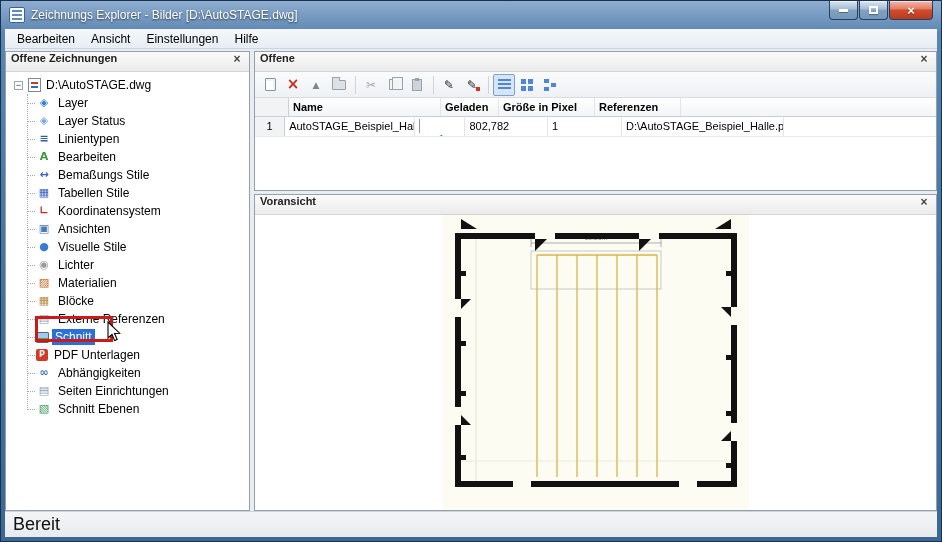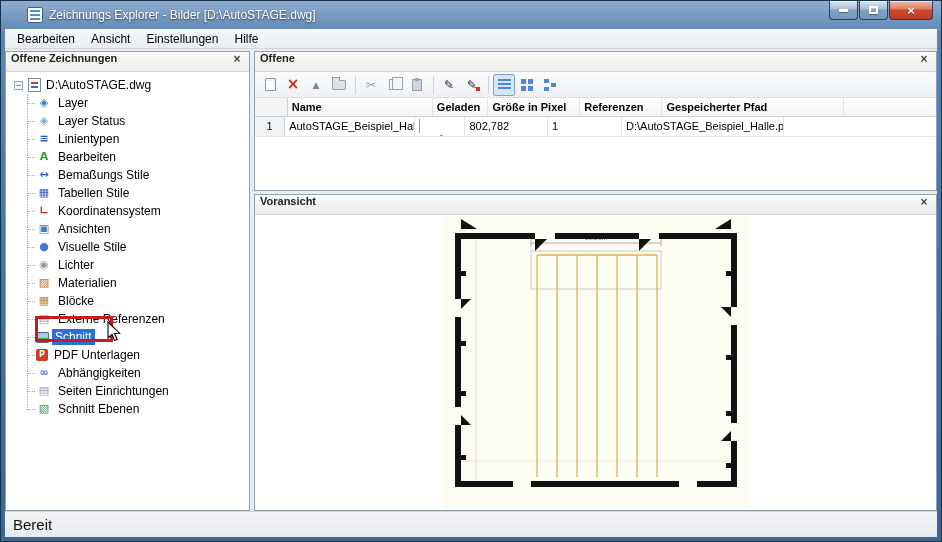--- a/index.html
+++ b/index.html
@@ -4,21 +4,21 @@
 <style>
   * { box-sizing: border-box; margin: 0; padding: 0; }
   body { font-family: "Liberation Sans", sans-serif; background: #555; }
   .window {
     position: relative; width: 942px; height: 542px;
     border: 1px solid #16324e; overflow: hidden;
     background: linear-gradient(180deg, #8fadd0 0%, #5b85b2 6%, #47739f 50%, #3d6793 100%);
     font-family: "Liberation Sans", sans-serif;
   }
   
-  .titlebar { position: absolute; left: 0; top: 0; right: 0; height: 28px; display: flex; align-items: center; padding: 0 26px; }
+  .titlebar { position: absolute; left: 0; top: 0; right: 0; height: 28px; display: flex; align-items: center; padding: 0 8px; }
   .app-icon { width: 16px; height: 16px; background: #fff; border: 1px solid #3d628c; border-radius: 2px;
     background-image: repeating-linear-gradient(180deg, #5d8cc4 0 2px, transparent 2px 4px); background-size: 10px 12px; background-position: 2px 2px; background-repeat: no-repeat; }
   .title-text { color: #fff; font-size: 12px; margin-left: 6px; text-shadow: 0 1px 2px rgba(0,0,0,.65); white-space: nowrap; }
   .win-buttons { position: absolute; top: 0; right: 8px; display: flex; gap: 1px; }
   .win-btn { height: 19px; border: 1px solid #24415f; border-top: none; border-radius: 0 0 4px 4px;
     display: flex; align-items: center; justify-content: center; box-shadow: inset 0 1px 0 rgba(255,255,255,.55); }
   .btn-min, .btn-max { width: 29px; background: linear-gradient(180deg,#dbe6f1,#a6bcd3 45%,#82a1c0 50%,#7398ba); }
   .btn-close { width: 44px; background: linear-gradient(180deg,#f4b8aa,#e27f66 42%,#d14c2d 50%,#b83c20); color: #fff; font-weight: bold; font-size: 13px; line-height: 13px; text-shadow: 0 1px 1px rgba(0,0,0,.4); }
   .glyph-minbar { width: 9px; height: 3px; background: #fff; box-shadow: 0 1px 0 rgba(0,0,0,.35); }
   .glyph-maxbox { width: 9px; height: 8px; border: 2px solid #fff; box-shadow: 0 1px 1px rgba(0,0,0,.3); }
@@ -115,21 +115,21 @@
   .c-saved{ width: 190px; }
   .c-found{ flex: 1 1 auto; border-right: none; margin-top: 48px; }
   .chk { width: 13px; height: 13px; border: 1px solid #7f98b2; background: #fff; margin: 0 auto; }
   .chk span { display: block; text-align: center; font-size: 10px; line-height: 11px; color: #2f9a3a; font-family: "DejaVu Sans", sans-serif; }
   
   .preview-body { height: calc(100% - 18px); background: #fff; display: flex; justify-content: center; }
   svg text { font-family: "DejaVu Sans", sans-serif; }
   
   .statusbar { position: absolute; left: 4px; right: 4px; bottom: 4px; height: 26px;
     background: linear-gradient(#f4f5f7,#e8eaee); border-top: 1px solid #cdd2d8;
-    display: flex; align-items: center; padding-left: 8px; font-size: 15px; color: #111; }
+    display: flex; align-items: center; padding-left: 8px; font-size: 18px; color: #111; }
 </style>
 </head>
 <body>
 
 <div class="window" data-name="app-window">
 
   <div class="titlebar" data-name="title-bar">
     <span class="app-icon" data-name="app-icon"></span>
     <span class="title-text" data-name="window-title">Zeichnungs Explorer - Bilder [D:\AutoSTAGE.dwg]</span>
   </div>
@@ -287,21 +287,20 @@
             <span class="i-view-tree" data-name="view-tree-icon"></span>
           </div>
       </div>
       <div class="dtable" data-name="images-table">
         <div class="trow thead" data-name="table-header-row">
           <div class="tc c-num" data-name="row-number-header"></div>
           <div class="tc c-name" data-name="column-header-name">Name</div>
           <div class="tc c-loaded" data-name="column-header-geladen">Geladen</div>
           <div class="tc c-size" data-name="column-header-groesse">Größe in Pixel</div>
           <div class="tc c-ref" data-name="column-header-referenzen">Referenzen</div>
-          <div class="tc c-saved" data-name="column-header-gespeicherter-pfad">Gespeicherter Pfad</div>
           <div class="tc c-found" data-name="column-header-gefundener-pfad">Gefundener Pfad</div>
         </div>
         <div class="trow" data-name="table-row">
           <div class="tc c-num" data-name="row-number-cell">1</div>
           <div class="tc c-name" data-name="cell-name">AutoSTAGE_Beispiel_Halle</div>
           <div class="tc c-loaded" data-name="cell-geladen"><span class="chk" data-name="loaded-checkbox"><span data-name="checkbox-checked-icon">✔</span></span></div>
           <div class="tc c-size" data-name="cell-groesse">802,782</div>
           <div class="tc c-ref" data-name="cell-referenzen">1</div>
           <div class="tc c-saved" data-name="cell-gespeicherter-pfad">D:\AutoSTAGE_Beispiel_Halle.png</div>
           <div class="tc c-found" data-name="cell-gefundener-pfad">D:\AutoSTAGE_Beispiel_Halle.png</div>

